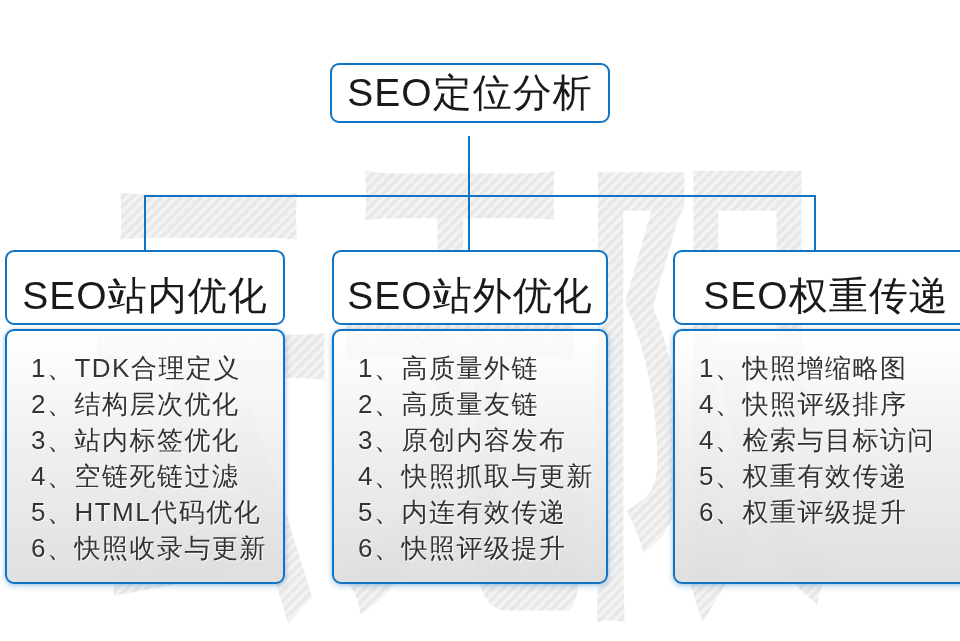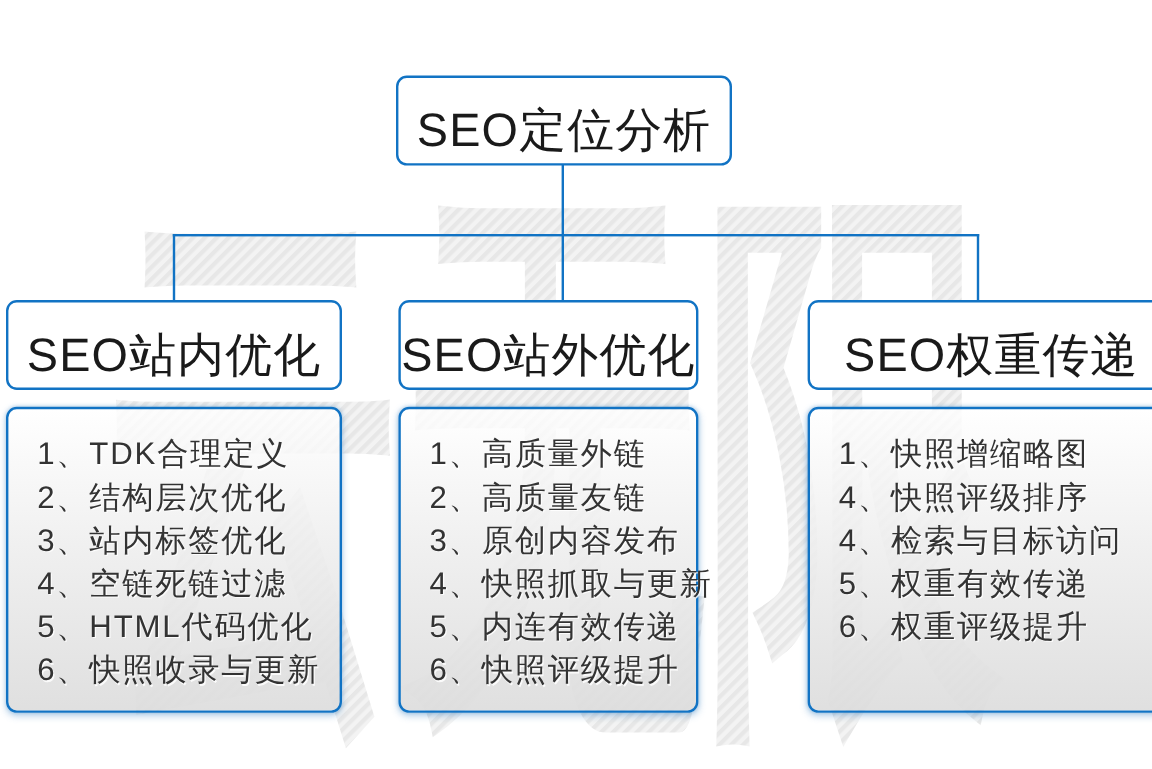--- a/index.html
+++ b/index.html
@@ -20,46 +20,46 @@
 
   
   .connector{position:absolute;background:var(--line);z-index:1;}
   .connector.root-drop{left:468px;top:136px;width:2px;height:116px;}
   .connector.rail{left:144px;top:195px;width:672px;height:2px;}
   .connector.left-drop{left:144px;top:195px;width:2px;height:57px;}
   .connector.right-drop{left:814px;top:195px;width:2px;height:57px;}
 
   
   .root-box{
-    position:absolute;left:330px;top:63px;width:280px;height:75px;
+    position:absolute;left:330px;top:63px;width:280px;height:60px;
     background:#ffffff;border:2px solid var(--line);border-radius:9px;
-    display:flex;align-items:flex-end;justify-content:center;
+    display:flex;align-items:center;justify-content:center;
     z-index:2;
   }
   .root-box span{
     font-size:39px;color:var(--title-text);letter-spacing:1px;white-space:nowrap;
   }
 
   
   .column{position:absolute;top:250px;z-index:2;}
   .column.c1{left:5px;width:280px;}
-  .column.c2{left:332px;width:250px;}
+  .column.c2{left:332px;width:276px;}
   .column.c3{left:673px;width:306px;}
 
   .col-header{
     height:75px;width:100%;
     background:#ffffff;border:2px solid var(--line);border-radius:9px;
     display:flex;align-items:flex-end;justify-content:center;
   }
   .col-header span{
     font-size:39px;color:var(--title-text);letter-spacing:1px;white-space:nowrap;
   }
 
   .col-body{
-    margin-top:14px;height:255px;width:100%;
+    margin-top:4px;height:255px;width:100%;
     border:2px solid var(--line);border-radius:9px;
     background:linear-gradient(180deg,rgba(255,255,255,0.80) 0%,rgba(238,238,238,0.88) 45%,rgba(221,221,221,0.92) 100%);
     box-shadow:0 2px 6px rgba(90,150,205,0.45),0 0 3px rgba(120,170,215,0.4);
   }
   .col-body ul{
     list-style:none;padding:19px 6px 0 24px;
   }
   .col-body li{
     font-size:26px;line-height:36px;color:var(--item-text);
     letter-spacing:1.5px;white-space:nowrap;

